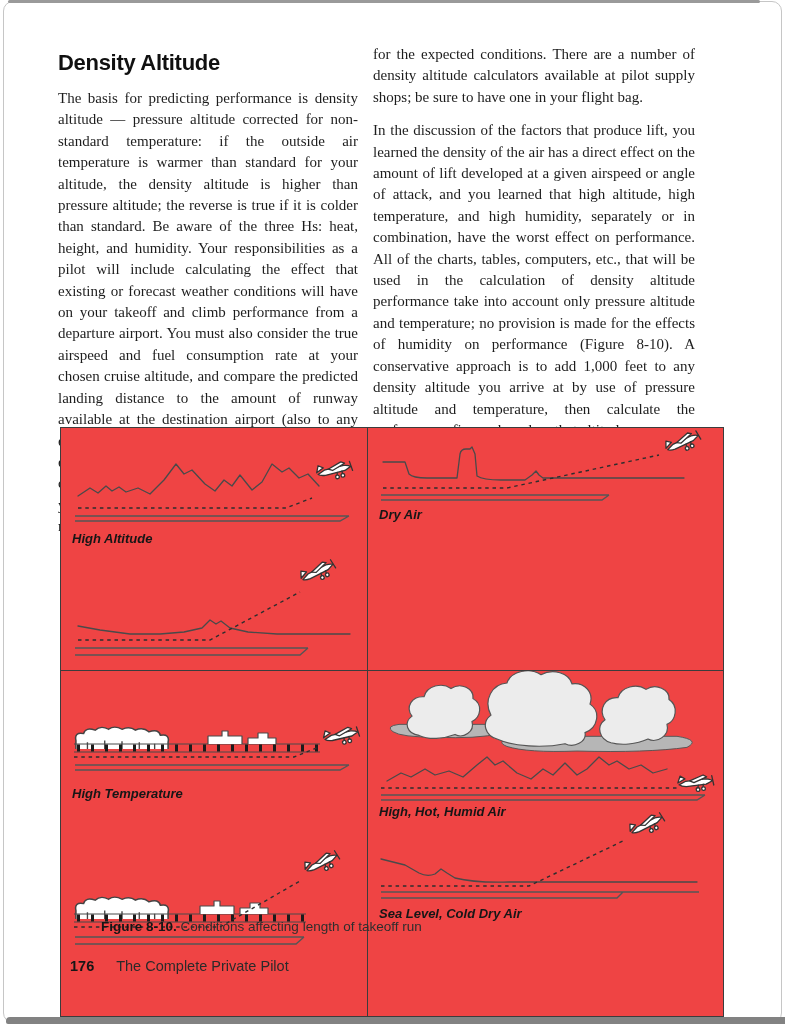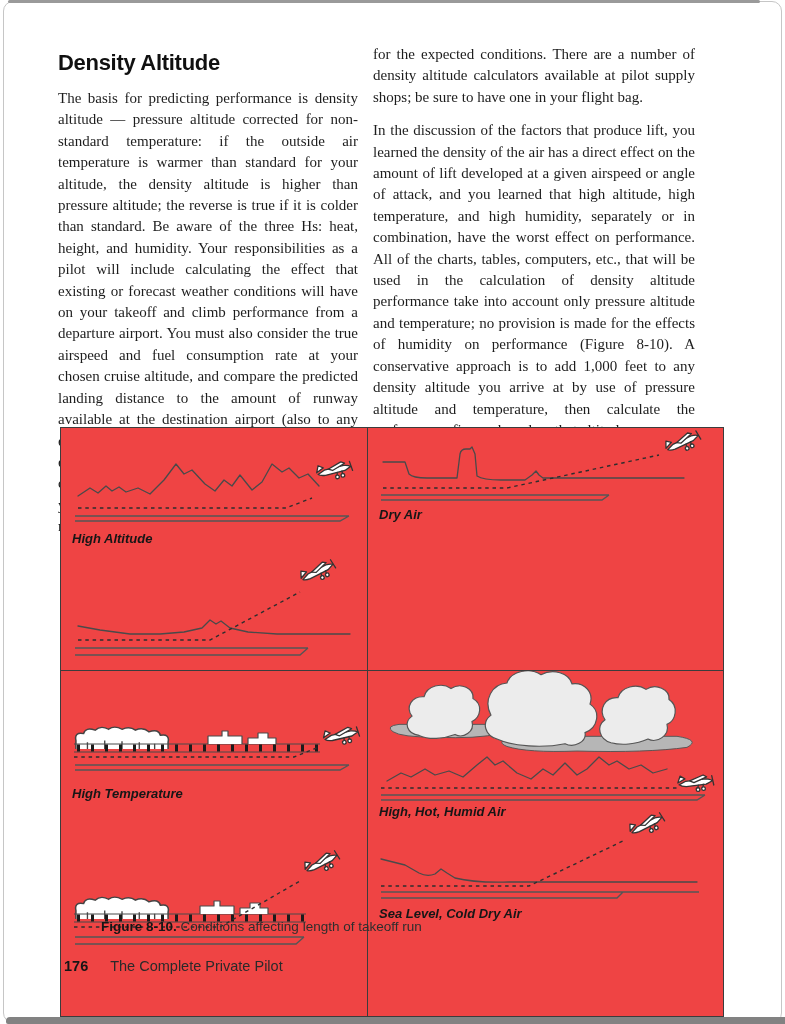--- a/index.html
+++ b/index.html
@@ -31,21 +31,21 @@
   .q3 { border-right:1.5px solid #3c3c3c;gap:44px; }
 
   .scene svg { display:block; overflow:visible; }
   .scene-label { font-family:"Liberation Sans", sans-serif; font-weight:bold;
                  font-size:13px; color:#161616; margin-top:3px; }
 
   .caption { position:absolute; left:58px; top:919px; font-family:"Liberation Sans", sans-serif;
              font-size:13.5px; color:#2e2e2e; }
   .caption b { color:#161616;padding-left:43px; }
 
-  .footer { position:absolute; left:64px; top:958px; font-family:"Liberation Sans", sans-serif;
+  .footer { position:absolute; left:70px; top:958px; font-family:"Liberation Sans", sans-serif;
             font-size:14.5px; color:#2a2a2a; display:flex; align-items:flex-end; gap:22px; }
   .footer .pagenum { font-weight:bold; color:#161616; }
 
   .art   { stroke:#4a4a4a; fill:none; stroke-width:1.3; stroke-linejoin:round; stroke-linecap:round; }
   .dash  { stroke:#2e2e2e; fill:none; stroke-width:1.4; stroke-dasharray:3.5 3.8; }
   .rwy   { stroke:#555; fill:none; stroke-width:1.4; }
   .posts { stroke:#1b1b1b; stroke-width:7; stroke-dasharray:3 11; }
   .rail  { stroke:#4a4a4a; stroke-width:1.1; }
   .bldg  { stroke:#4a4a4a; fill:#fff; stroke-width:1.2; stroke-linejoin:round; }
 </style>

